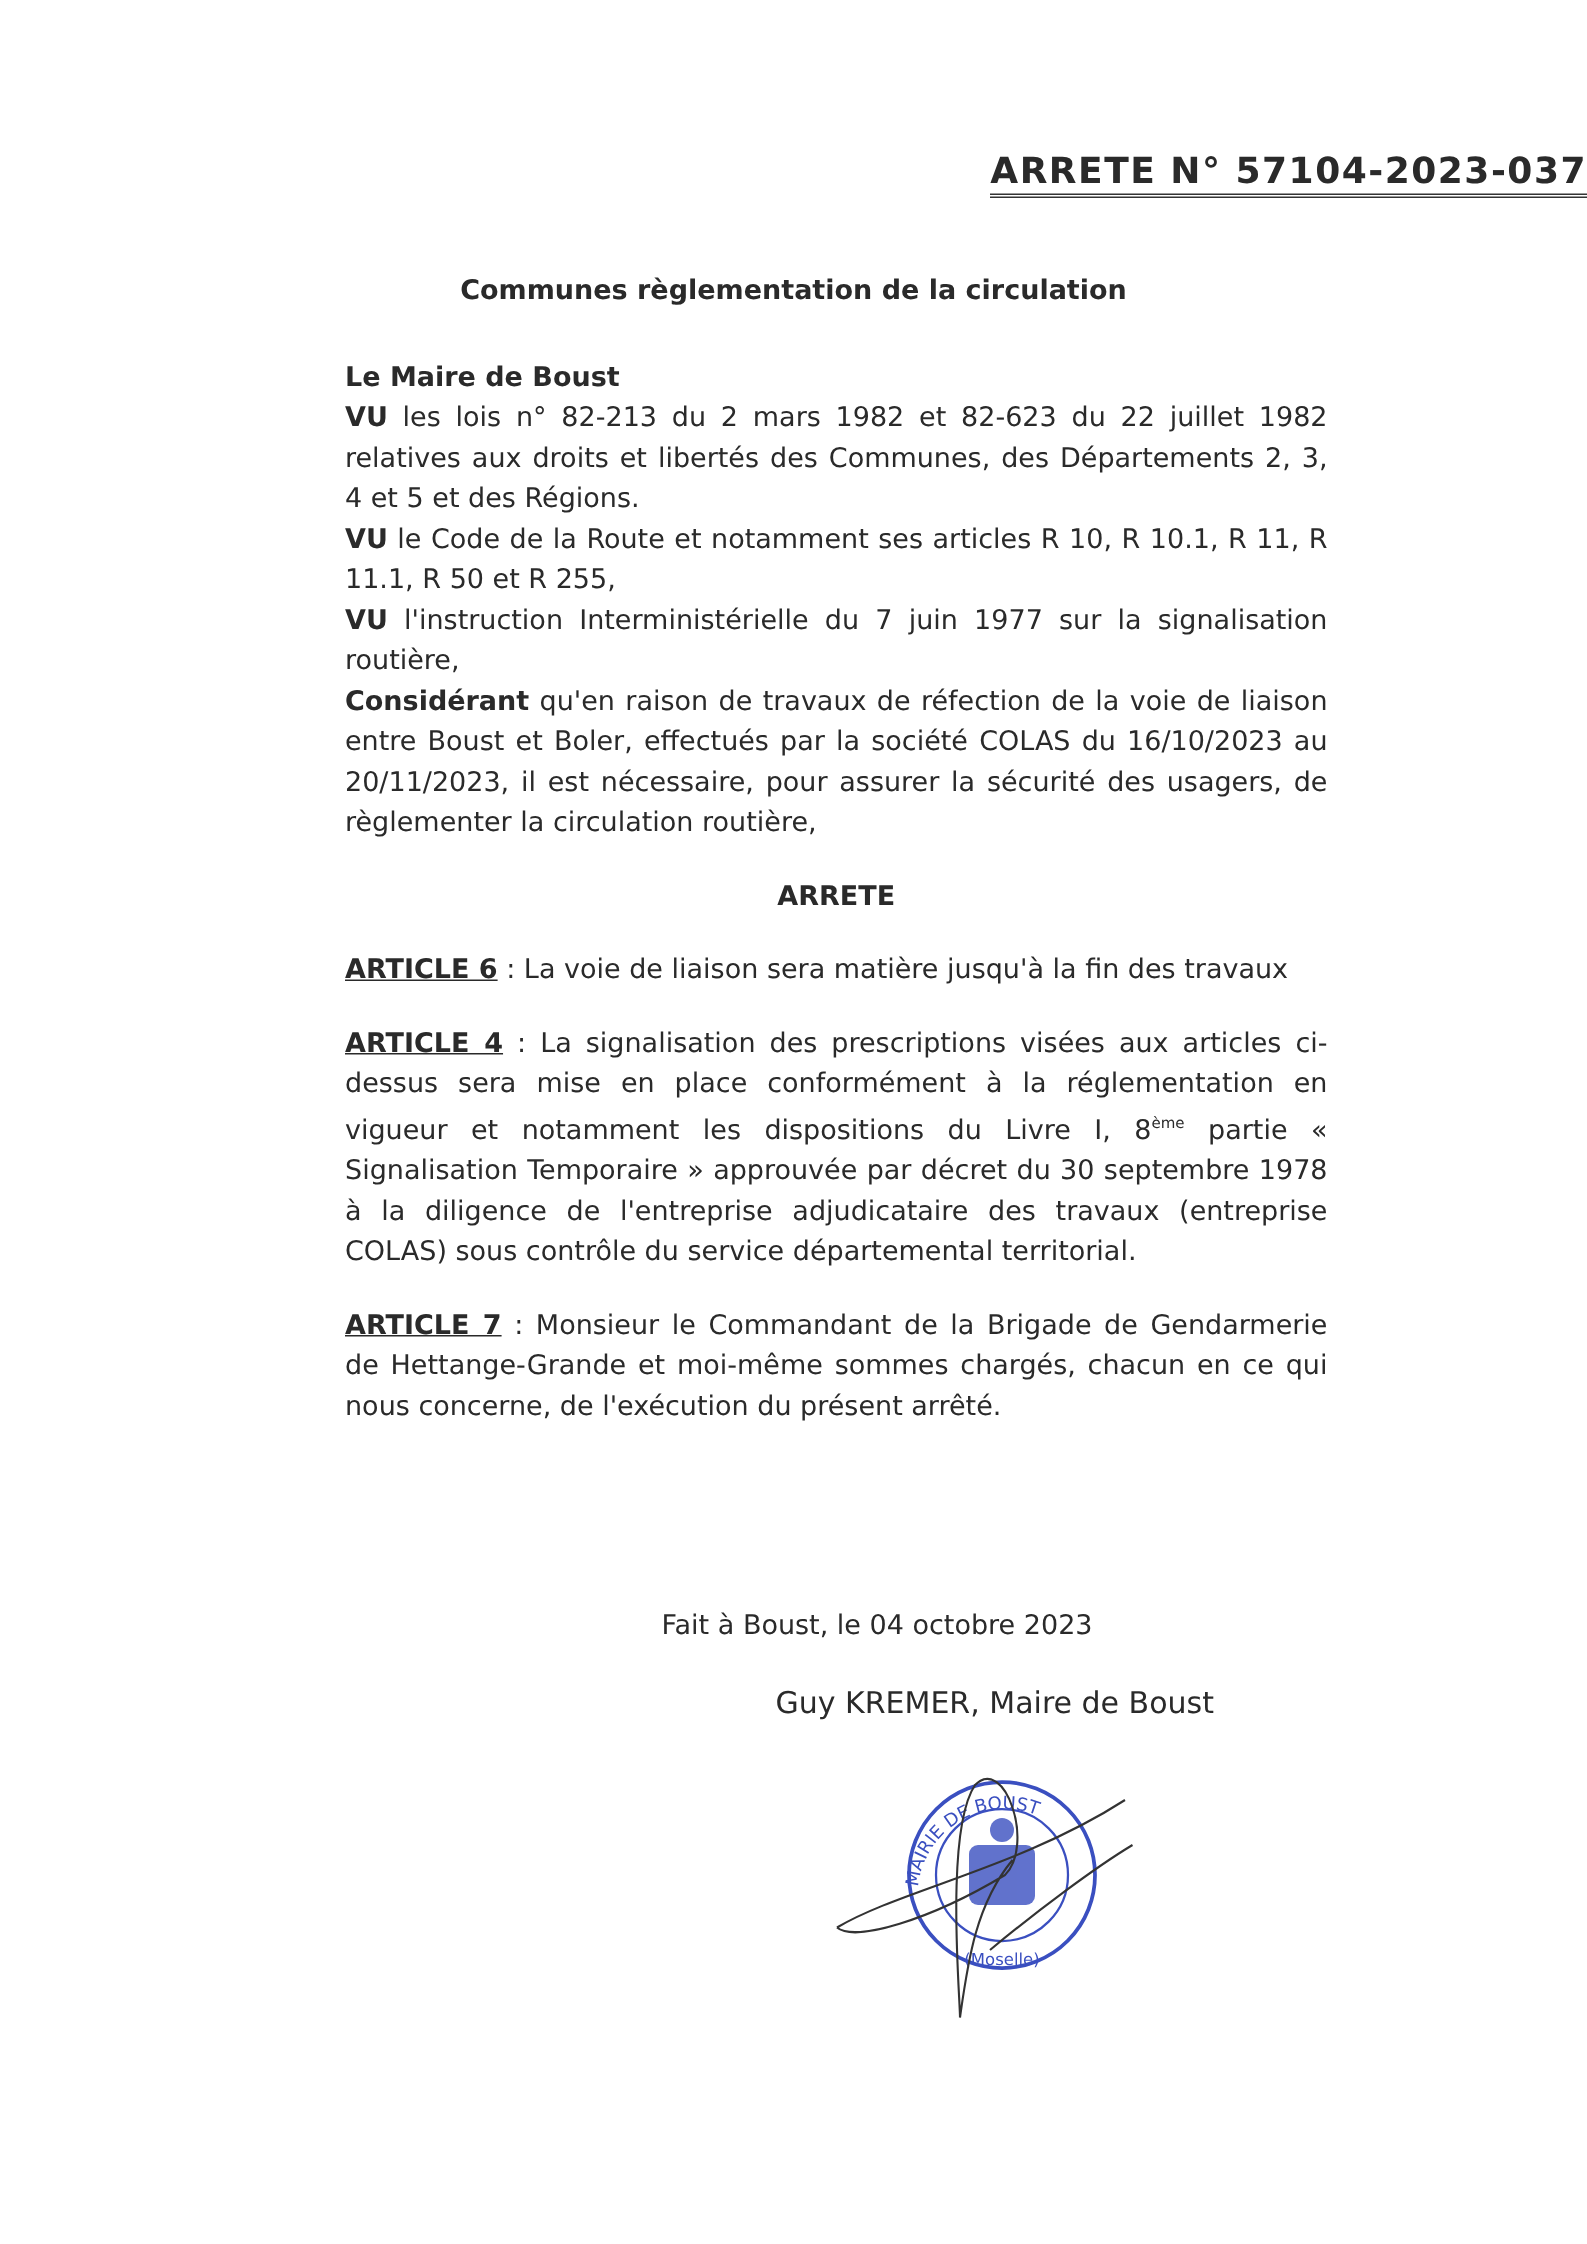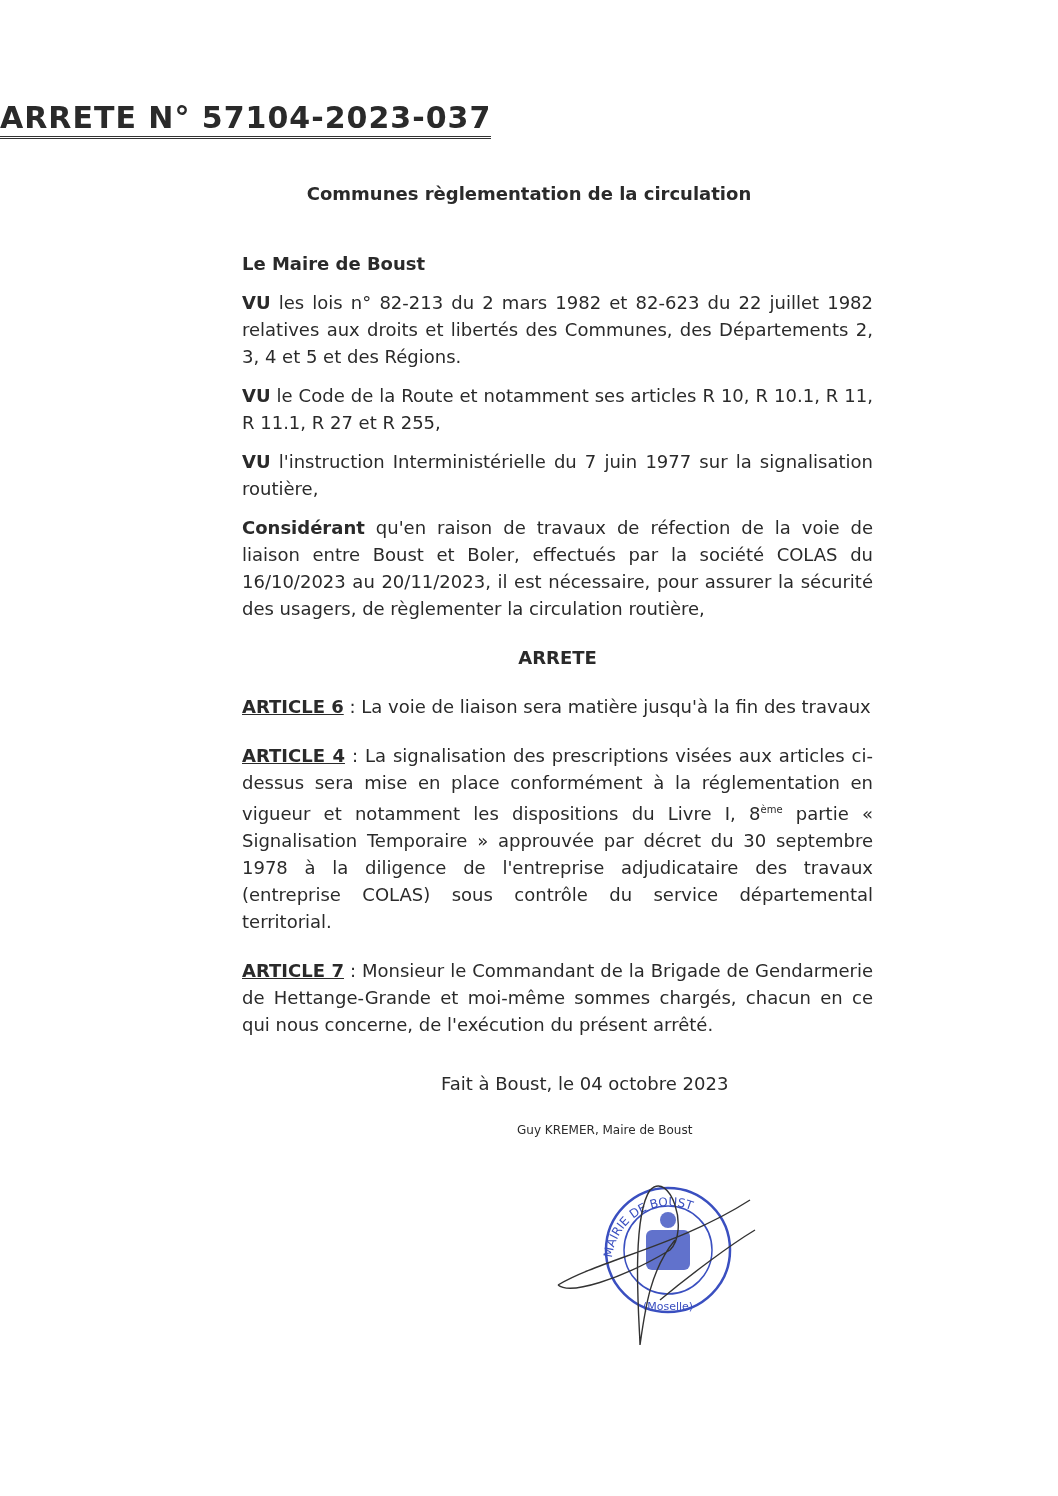--- a/index.html
+++ b/index.html
@@ -1,46 +1,46 @@
 <!DOCTYPE html>
 <html><head>
 <meta charset="utf-8">
 <style>
   html, body { margin: 0; padding: 0; background: #ffffff; }
   body { width: 1058px; height: 1496px; position: relative; overflow: hidden;
          font-family: "DejaVu Sans", sans-serif; color: #2a2a2a; }
   .page { position: absolute; left: 0; top: 0; width: 1058px; height: 1496px; background: #fff; }
-  .title { position: absolute; left: 0; right: 0; top: 100px; text-align: left;
-           font-size: 30px; font-weight: bold; letter-spacing: 1px; }
+  .title { position: absolute; left: 0; right: 0; top: 100px; text-align: right;
+           font-size: 24px; font-weight: bold; letter-spacing: 1px; }
   .title span { border-bottom: 3px double #333; padding-bottom: 1px; }
   .subtitle { position: absolute; left: 0; right: 0; top: 183px; text-align: center;
               font-size: 18px; font-weight: bold; }
   .body { position: absolute; left: 230px; width: 655px; top: 238px; font-size: 18px; line-height: 27px; text-align: justify; }
-  .body p { margin: 12px; }
+  .body p { margin: 0; }
   .b { font-weight: bold; }
   .center-h { text-align: center; font-weight: bold; margin-top: 22px !important; margin-bottom: 22px !important; }
   .center-h span { }
   .art { margin-top: 22px !important; }
   .art-label { font-weight: bold; text-decoration: underline; }
   sup { font-size: 10px; }
   .fait { position: absolute; left: 441px; top: 1073px; font-size: 18px; }
-  .signer { position: absolute; left: 517px; top: 1123px; font-size: 12px; }
+  .signer { position: absolute; left: 517px; top: 1123px; font-size: 20px; }
   .stamp { position: absolute; left: 540px; top: 1150px; width: 220px; height: 200px; }
 </style>
 </head>
 <body>
 
 <div class="page">
   <div class="title"><span>ARRETE N° 57104-2023-037</span></div>
   <div class="subtitle">Communes règlementation de la circulation</div>
 
   <div class="body">
     <p class="b">Le Maire de Boust</p>
     <p><span class="b">VU</span><span> les lois n° 82-213 du 2 mars 1982 et 82-623 du 22 juillet 1982 relatives aux droits et libertés des Communes, des Départements 2, 3, 4 et 5 et des Régions.</span></p>
-    <p><span class="b">VU</span><span> le Code de la Route et notamment ses articles R 10, R 10.1, R 11, R 11.1, R 27 et R 255,</span></p>
+    <p><span class="b">VU</span><span> le Code de la Route et notamment ses articles R 10, R 10.1, R 11, R 11.1, R 50 et R 255,</span></p>
     <p><span class="b">VU</span><span> l'instruction Interministérielle du 7 juin 1977 sur la signalisation routière,</span></p>
     <p><span class="b">Considérant</span><span> qu'en raison de travaux de réfection de la voie de liaison entre Boust et Boler, effectués par la société COLAS du 16/10/2023 au 20/11/2023, il est nécessaire, pour assurer la sécurité des usagers, de règlementer la circulation routière,</span></p>
 
     <p class="center-h"><span>ARRETE</span></p>
 
     <p><span class="art-label">ARTICLE 6</span><span> : La voie de liaison sera matière jusqu'à la fin des travaux</span></p>
     <p class="art"><span class="art-label">ARTICLE 4</span><span> : La signalisation des prescriptions visées aux articles ci-dessus sera mise en place conformément à la réglementation en vigueur et notamment les dispositions du Livre I, 8</span><sup>ème</sup><span> partie « Signalisation Temporaire » approuvée par décret du 30 septembre 1978 à la diligence de l'entreprise adjudicataire des travaux (entreprise COLAS) sous contrôle du service départemental territorial.</span></p>
     <p class="art"><span class="art-label">ARTICLE 7</span><span> : Monsieur le Commandant de la Brigade de Gendarmerie de Hettange-Grande et moi-même sommes chargés, chacun en ce qui nous concerne, de l'exécution du présent arrêté.</span></p>
   </div>
 

